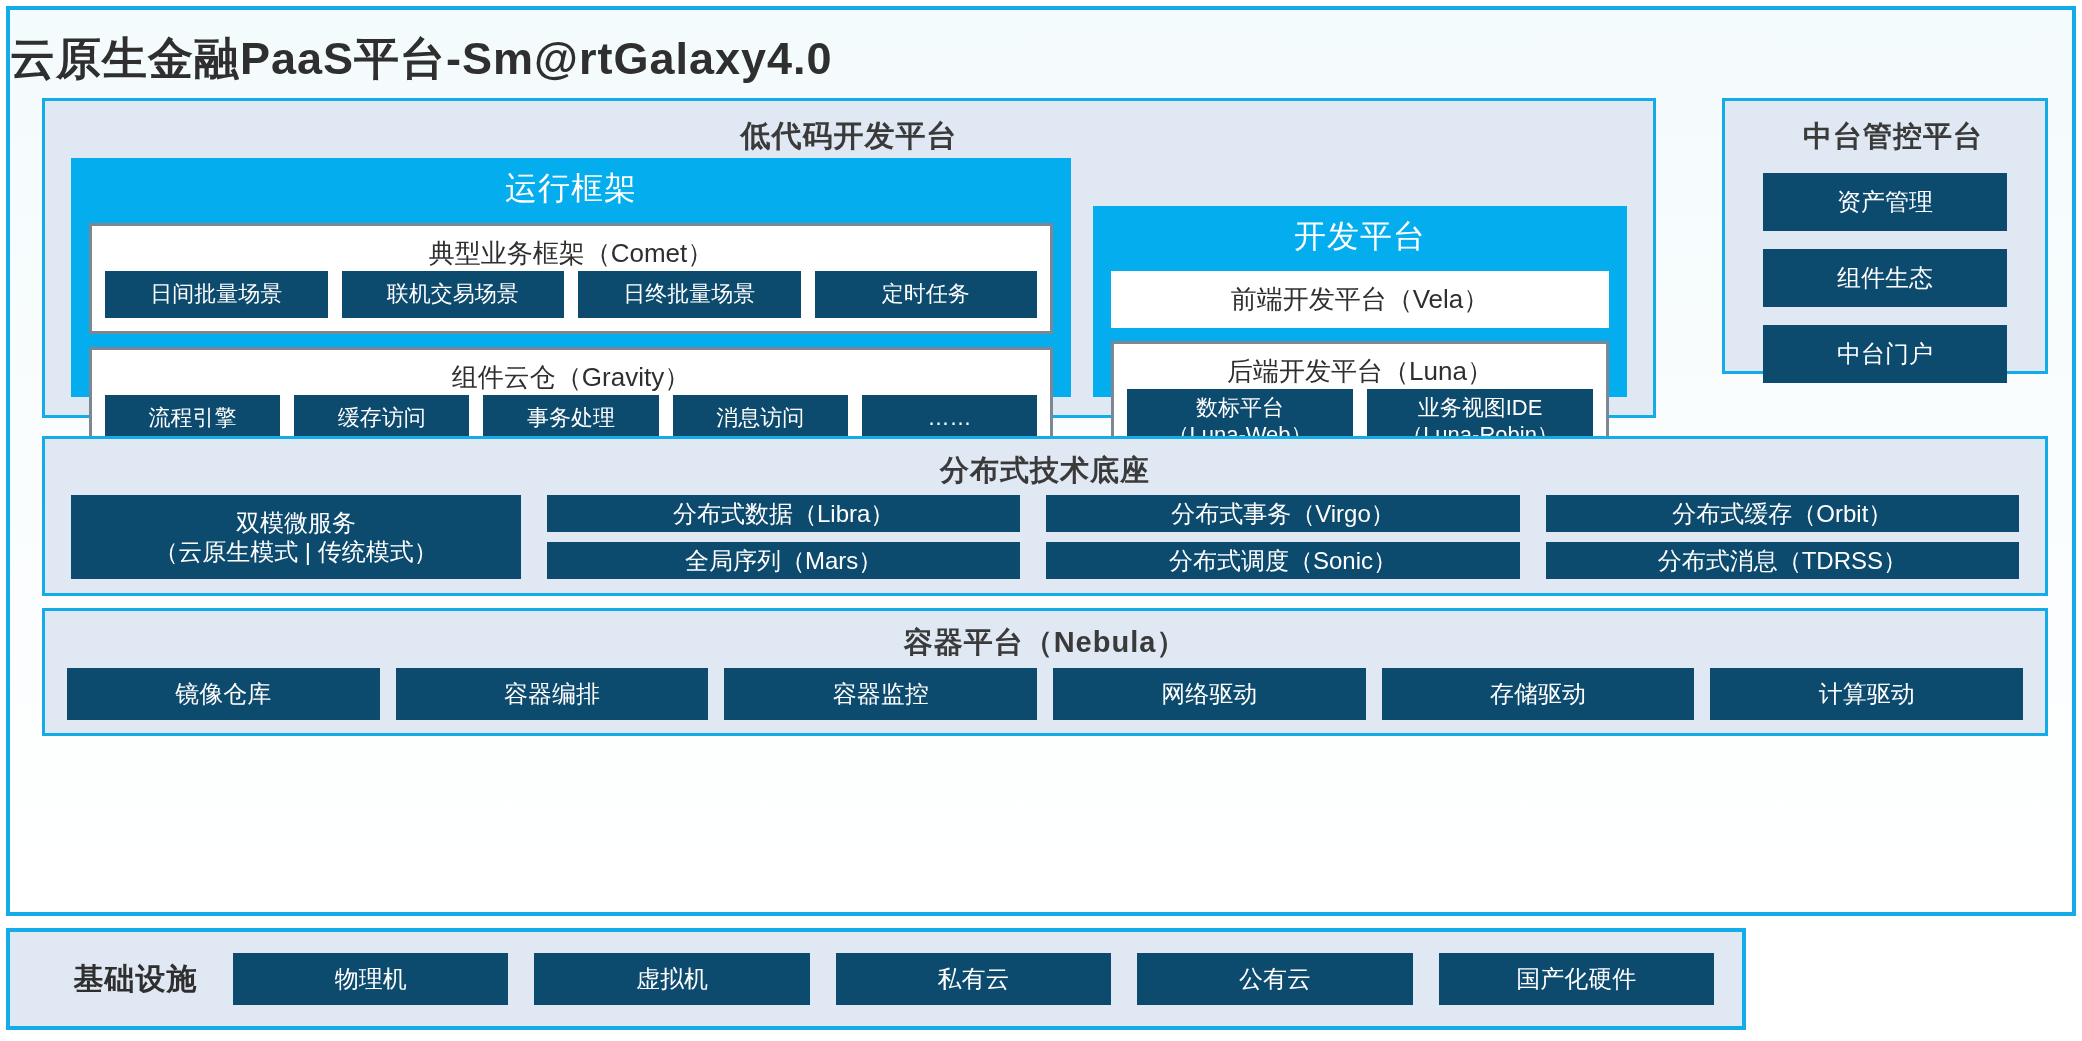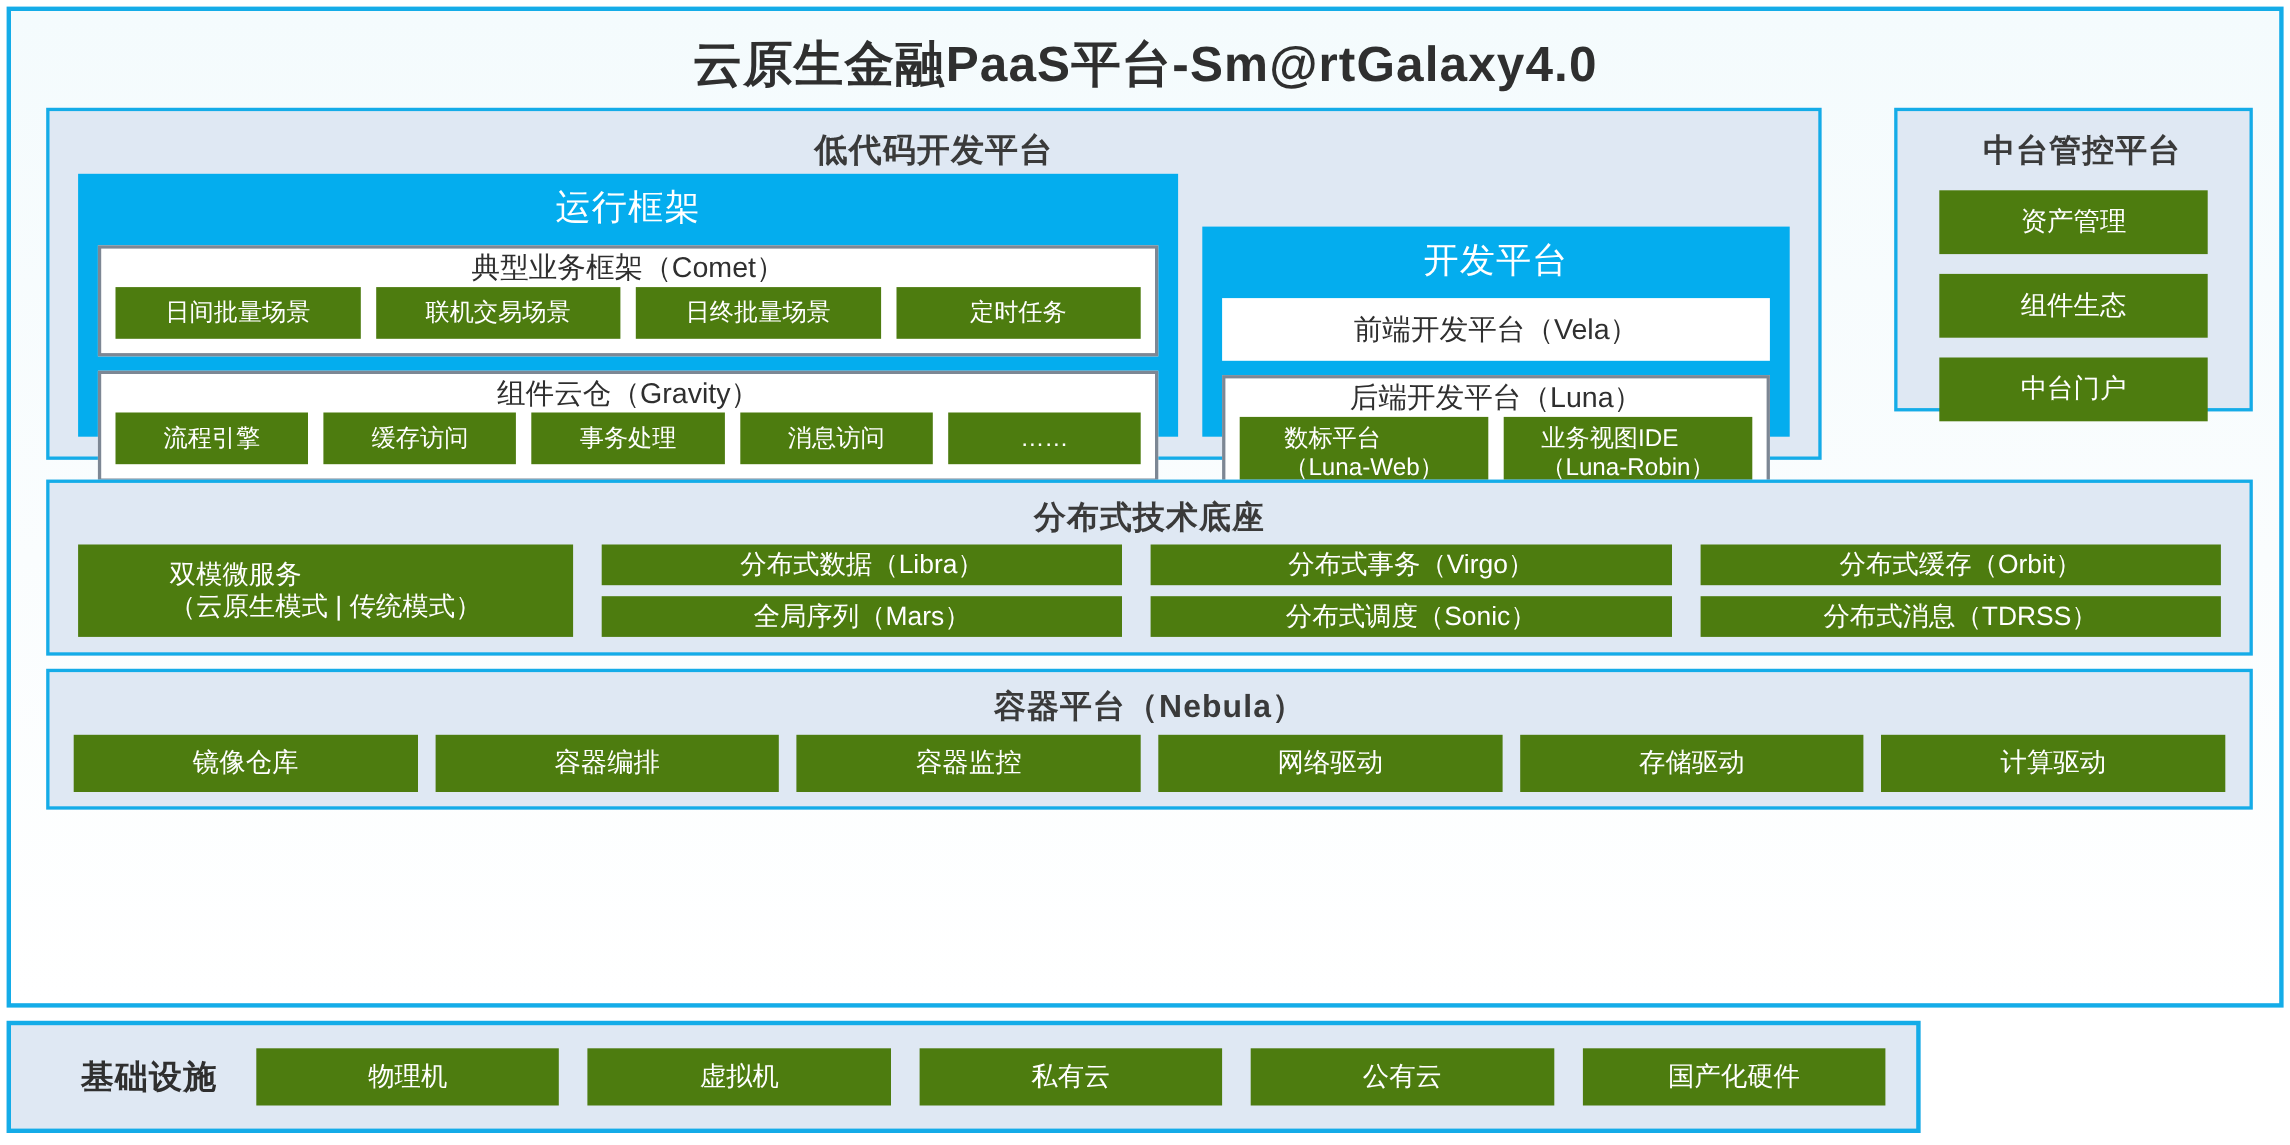--- a/index.html
+++ b/index.html
@@ -30,21 +30,20 @@
     left: 6px;
     top: 6px;
     width: 2070px;
     height: 910px;
     box-sizing: border-box;
     border: 4px solid #14ACE8;
     background: linear-gradient(180deg, #f4fbfd 0%, #fafdfe 55%, #ffffff 100%);
   }
 
   .main-title {
-    text-align: center;
     font-size: 45px;
     font-weight: bold;
     color: #2f2f2f;
     letter-spacing: 1px;
     padding-top: 22px;
     line-height: 1.2;
   }
 
   
   .panel {
@@ -57,41 +56,42 @@
     font-size: 29px;
     font-weight: bold;
     color: #3a3a3a;
     padding-top: 14px;
     letter-spacing: 1px;
   }
 
   
   .chip {
     box-sizing: border-box;
-    background: #4d7c0f;
+    background: #0c4a6e;
     color: #ffffff;
     display: flex;
     align-items: center;
     justify-content: center;
-    text-align: left;
+    text-align: center;
     font-size: 23px;
     line-height: 1.22;
     white-space: pre-line;
   }
 
   
   .card {
     box-sizing: border-box;
     background: #ffffff;
     border: 3px solid #7d8794;
   }
   .card-title {
     text-align: center;
     font-size: 26px;
     color: #2f2f2f;
+    padding-top: 10px;
   }
 
   
   .row1 {
     position: absolute;
     left: 32px;
     top: 88px;
     width: 2006px;
     height: 320px;
   }

